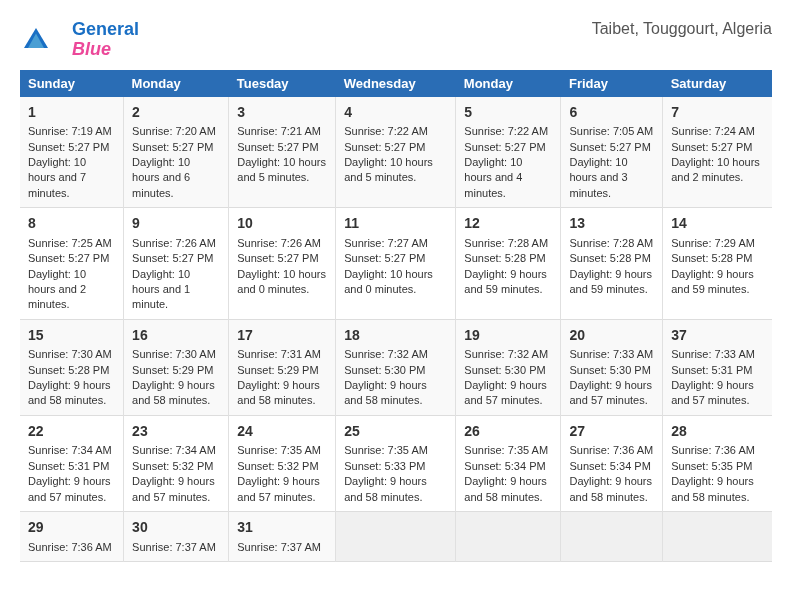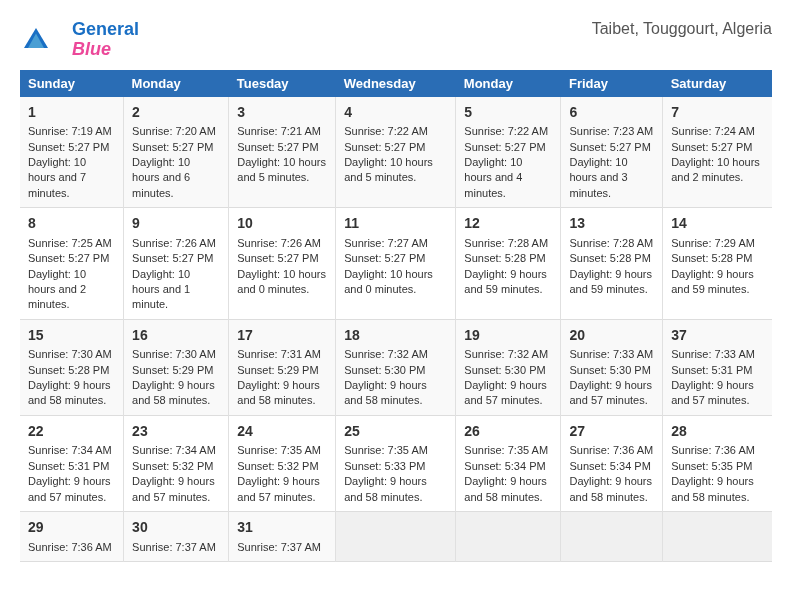--- a/index.html
+++ b/index.html
@@ -149,21 +149,21 @@
           <div>Daylight: 10 hours and 5 minutes.</div>
         </td>
         <td>
           <span class="day-number">5</span>
           <div>Sunrise: 7:22 AM</div>
           <div>Sunset: 5:27 PM</div>
           <div>Daylight: 10 hours and 4 minutes.</div>
         </td>
         <td>
           <span class="day-number">6</span>
-          <div>Sunrise: 7:23 AM</div>
+          <div>Sunrise: 7:05 AM</div>
           <div>Sunset: 5:27 PM</div>
           <div>Daylight: 10 hours and 3 minutes.</div>
         </td>
         <td>
           <span class="day-number">7</span>
           <div>Sunrise: 7:24 AM</div>
           <div>Sunset: 5:27 PM</div>
           <div>Daylight: 10 hours and 2 minutes.</div>
         </td>
       </tr>

